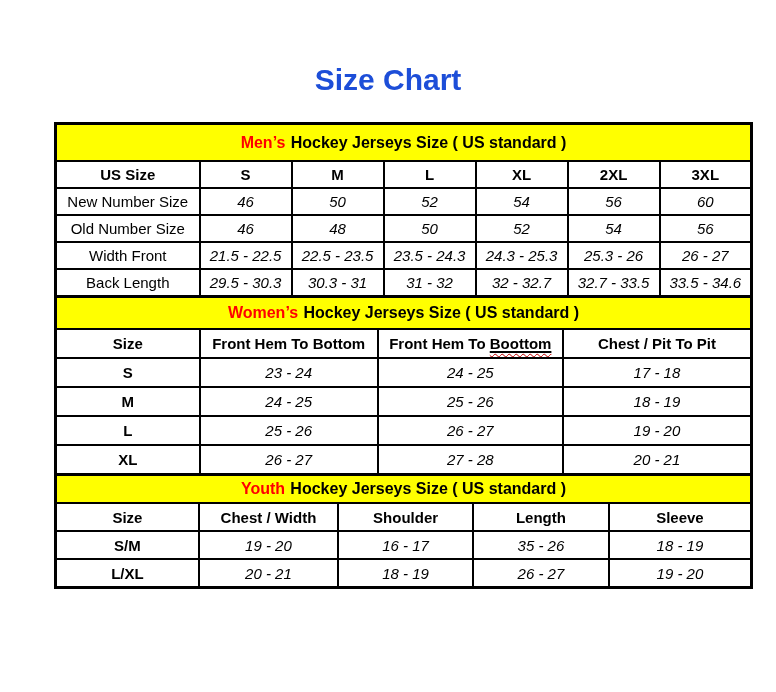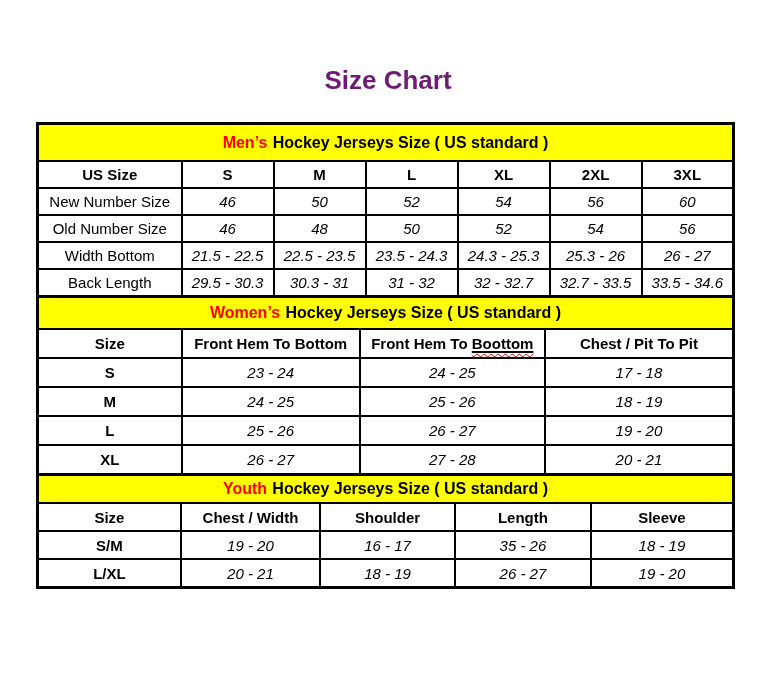--- a/index.html
+++ b/index.html
@@ -15,28 +15,28 @@
   .page {
     position: relative;
     width: 776px;
     height: 692px;
     background: #ffffff;
   }
   .title {
     margin: 0 0 24px 0;
     padding-top: 62px;
     text-align: center;
-    font-size: 26px;
+    font-size: 30px;
     line-height: 36px;
     font-weight: bold;
-    color: #701a75;
+    color: #1d4ed8;
     letter-spacing: 0px;
   }
   .tables {
-    margin-left: 36px;
+    margin-left: 54px;
     width: 699px;
   }
   table.sec {
     border-collapse: collapse;
     table-layout: fixed;
     width: 699px;
     border: 3px solid #000000;
   }
   table.sec + table.sec {
     margin-top: -3px;
@@ -127,21 +127,21 @@
         <tr>
           <td class="rowlabel">Old Number Size</td>
           <td class="val">46</td>
           <td class="val">48</td>
           <td class="val">50</td>
           <td class="val">52</td>
           <td class="val">54</td>
           <td class="val">56</td>
         </tr>
         <tr>
-          <td class="rowlabel">Width Bottom</td>
+          <td class="rowlabel">Width Front</td>
           <td class="val">21.5 - 22.5</td>
           <td class="val">22.5 - 23.5</td>
           <td class="val">23.5 - 24.3</td>
           <td class="val">24.3 - 25.3</td>
           <td class="val">25.3 - 26</td>
           <td class="val">26 - 27</td>
         </tr>
         <tr>
           <td class="rowlabel">Back Length</td>
           <td class="val">29.5 - 30.3</td>

